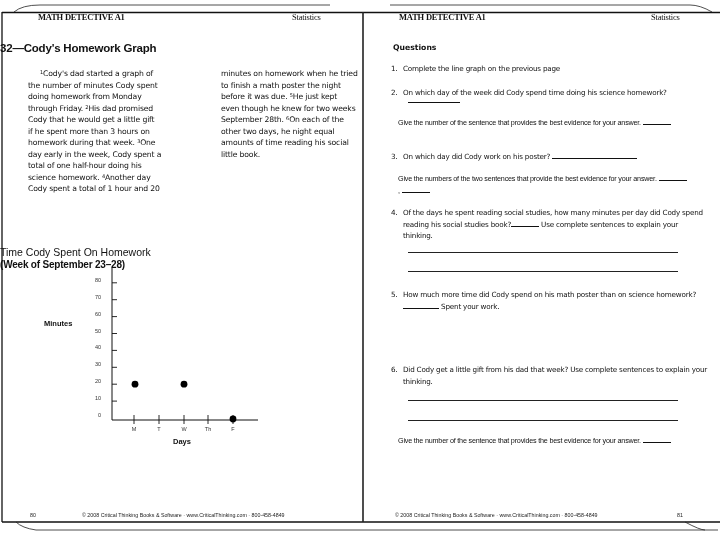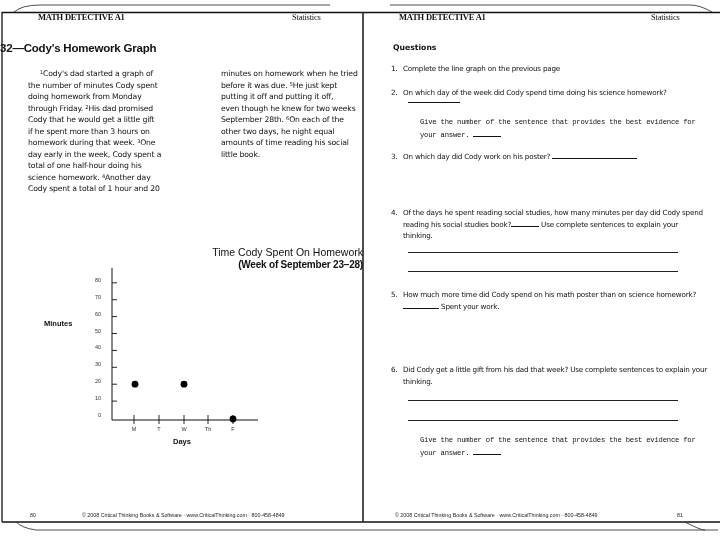--- a/index.html
+++ b/index.html
@@ -8,34 +8,34 @@
   .frame { position: absolute; left: 0; top: 0; width: 720px; height: 540px; }
   .page { position: absolute; top: 0; height: 540px; }
   .page-left { left: 0; width: 363px; }
   .page-right { left: 363px; width: 357px; }
   .hdr { position: absolute; top: 12px; font-family: Liberation Serif, serif; font-size: 8.5px; font-weight: bold; letter-spacing: -0.2px; margin-left: 6px; }
   .hdr-r { font-weight: normal; }
   .title { position: absolute; top: 42px; left: 0; width: 427px; text-align: left; font-family: Liberation Sans, sans-serif; font-size: 11.5px; font-weight: bold; letter-spacing: -0.2px; }
   .story-col { position: absolute; top: 68px; font-family: "DejaVu Sans", sans-serif; font-size: 7.7px; line-height: 11.5px; letter-spacing: -0.15px; color: #111; }
   .story-col div { white-space: nowrap; }
   sup { font-size: 5px; vertical-align: top; line-height: 8px; }
-  .chart-title { position: absolute; left: 0; width: 363px; text-align: right; font-family: "Liberation Sans", sans-serif; color: #111; }
+  .chart-title { position: absolute; left: 0; width: 363px; text-align: left; font-family: "Liberation Sans", sans-serif; color: #111; }
   .chart-title.t1 { top: 246px; font-size: 10.5px; }
   .chart-title.t2 { top: 259px; font-size: 10px; font-weight: bold; letter-spacing: -0.2px; }
   .ylabel { position: absolute; left: 44px; top: 319px; font-family: "Liberation Sans", sans-serif; font-size: 7.5px; font-weight: bold; }
   .xlabel { position: absolute; left: 173px; top: 437px; font-family: "Liberation Sans", sans-serif; font-size: 7.5px; font-weight: bold; }
   .chart-svg { position: absolute; left: 0; top: 0; }
   .footer { position: absolute; top: 512px; font-family: "Liberation Sans", sans-serif; font-size: 5.3px; color: #222; white-space: nowrap; }
   .qhead { position: absolute; left: 30px; top: 43px; font-family: "DejaVu Sans", sans-serif; font-size: 7.7px; font-weight: bold; }
   .q { position: absolute; left: 28px; width: 320px; font-family: "DejaVu Sans", sans-serif; font-size: 7.2px; line-height: 11.5px; letter-spacing: -0.2px; color: #111; }
   .q .num { position: absolute; left: 0; }
   .q .txt { position: absolute; left: 12px; width: 305px; }
   .blank { display: inline-block; border-bottom: 0.8px solid #111; height: 8px; vertical-align: baseline; }
   .answer-line { position: absolute; left: 45px; width: 270px; height: 0; border-top: 1px solid #222; }
-  .sub { position: absolute; left: 57px; width: 290px; font-family: Liberation Mono, monospace; font-size: 7.2px; line-height: 11.5px; letter-spacing: -0.2px; }
+  .sub { position: absolute; left: 35px; width: 290px; font-family: Liberation Sans, sans-serif; font-size: 7.2px; line-height: 11.5px; letter-spacing: -0.2px; }
 </style>
 </head>
 <body>
 
 <svg class="frame" width="720" height="540" viewBox="0 0 720 540">
 
   <path d="M14 12 Q22 5 40 5 L330 5" stroke="#222" stroke-width="0.8" fill="none"></path>
   <path d="M390 5 L690 5 Q700 5 712 12" stroke="#222" stroke-width="0.8" fill="none"></path>
 
   <line x1="2" y1="12.5" x2="720" y2="12.5" stroke="#111" stroke-width="1.3"></line>
@@ -62,22 +62,22 @@
       <div>Cody that he would get a little gift</div>
       <div>if he spent more than 3 hours on</div>
       <div>homework during that week. <sup>3</sup>One</div>
       <div>day early in the week, Cody spent a</div>
       <div>total of one half-hour doing his</div>
       <div>science homework. <sup>4</sup>Another day</div>
       <div>Cody spent a total of 1 hour and 20</div>
     </div>
   <div class="story-col" id="col2" style="left:183px;margin-left:38px;">
       <div>minutes on homework when he tried</div>
+      <div>to finish a math poster the night</div>
       <div>before it was due. <sup>5</sup>He just kept</div>
-      <div>putting it off and putting it off,</div>
       <div>even though he knew for two weeks</div>
       <div>September 28th. <sup>6</sup>On each of the</div>
       <div>other two days, he night equal</div>
       <div>amounts of time reading his social</div>
       <div>little book.</div>
     </div>
 
   <div class="chart-title t1">Time Cody Spent On Homework</div>
   <div class="chart-title t2">(Week of September 23–28)</div>
   <div class="ylabel">Minutes</div>
@@ -139,20 +139,25 @@
   <div class="blank" style="position:absolute; left:45px; top:95px; width:52px;"></div>
   <div class="sub" style="top:117px;">
     <span>Give the number of the sentence that provides the best evidence for your answer.</span>
     <span class="blank" style="width:28px;"></span>
   </div>
 
   <div class="q" style="top:151px;">
     <span class="num">3.</span>
     <span class="txt"><span>On which day did Cody work on his poster?</span> <span class="blank" style="width:85px;"></span></span>
   </div>
+  <div class="sub" style="top:173px;">
+    <span>Give the numbers of the two sentences that provide the best evidence for your answer.</span>
+    <span class="blank" style="width:28px;"></span>,
+    <span class="blank" style="width:28px;"></span>
+  </div>
 
   <div class="q" style="top:207px;">
     <span class="num">4.</span>
     <span class="txt"><span>Of the days he spent reading social studies, how many minutes per day did Cody spend reading his social studies book?</span><span class="blank" style="width:28px;"></span> <span>Use complete sentences to explain your thinking.</span></span>
   </div>
   <div class="answer-line" style="top:252px;"></div>
   <div class="answer-line" style="top:271px;"></div>
 
   <div class="q" style="top:289px;">
     <span class="num">5.</span>

